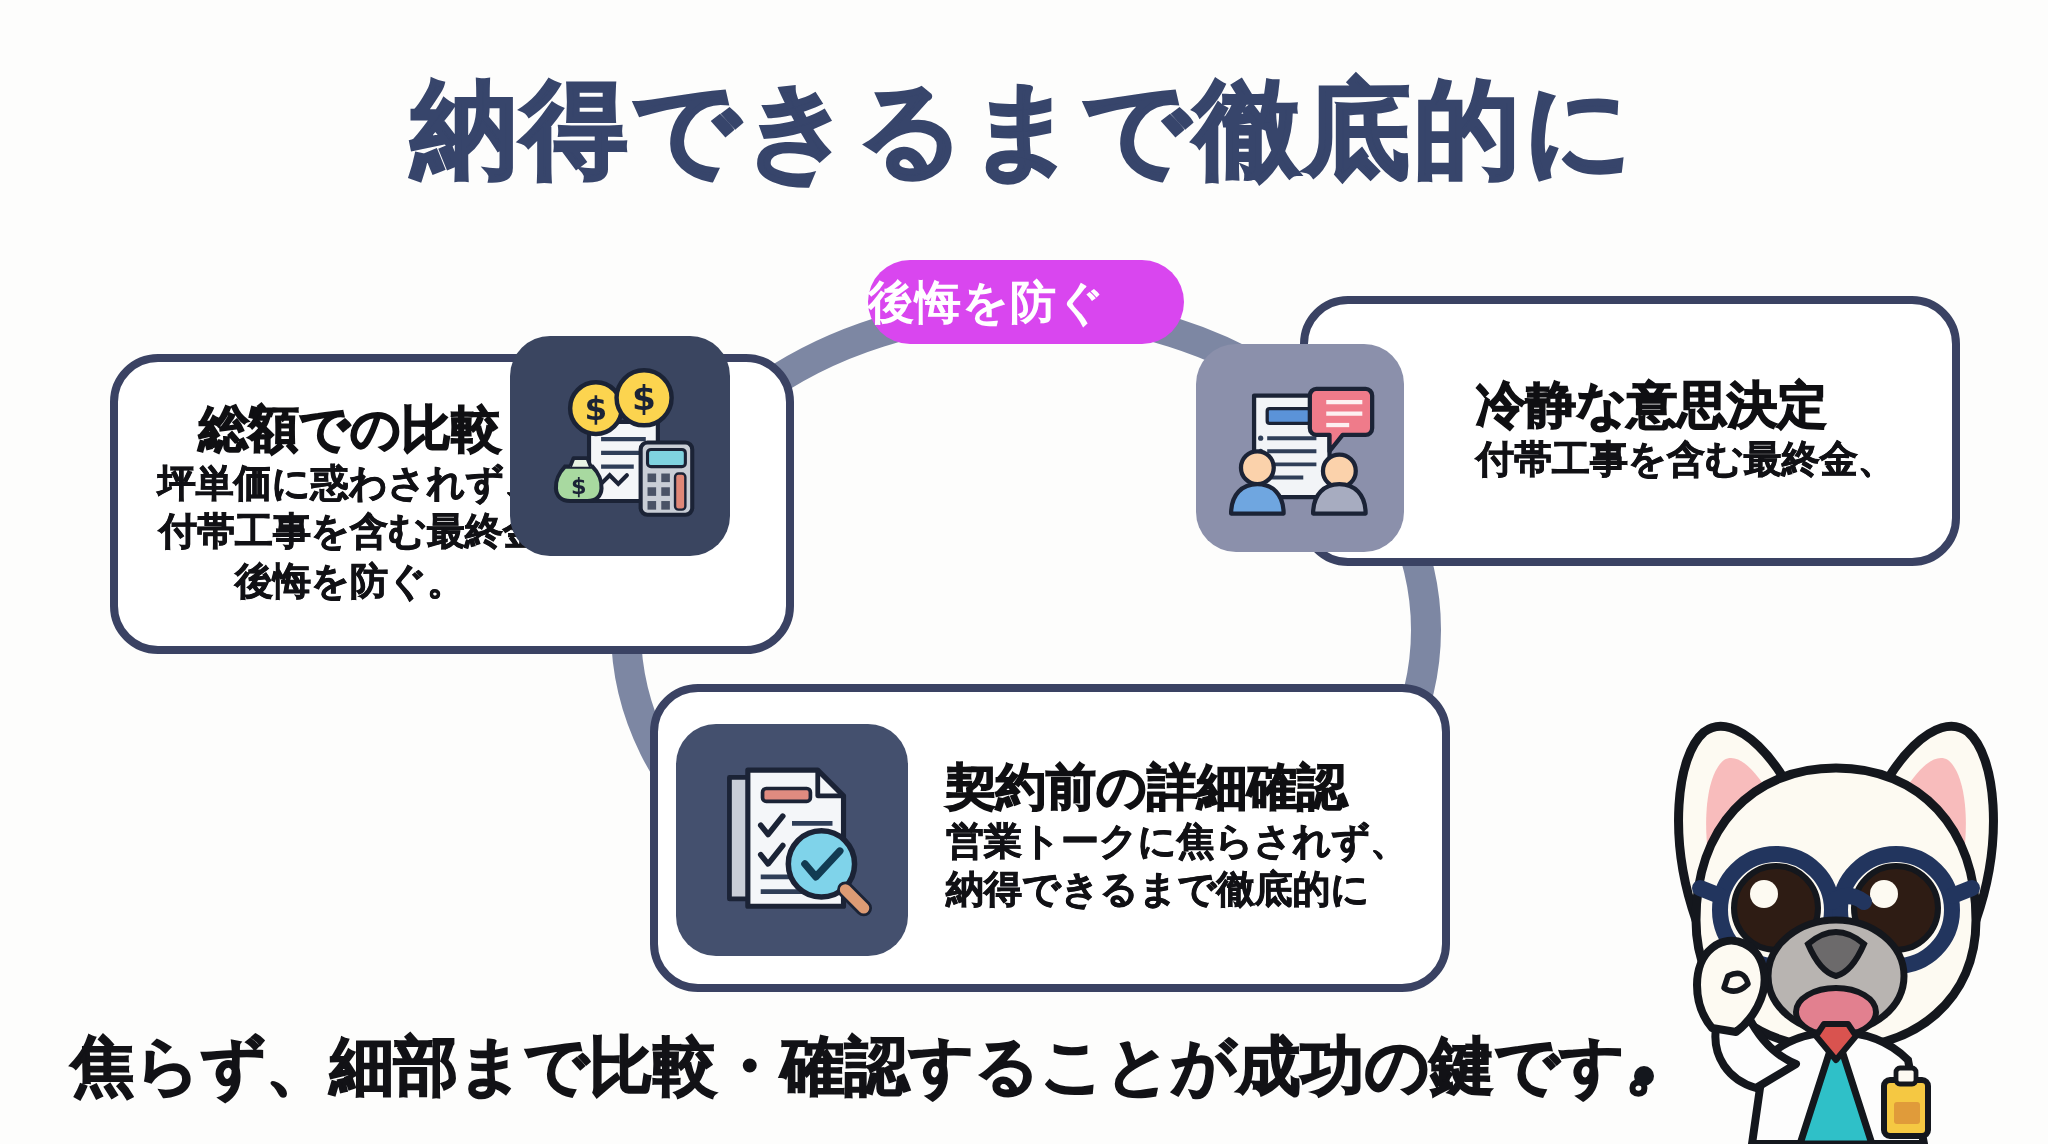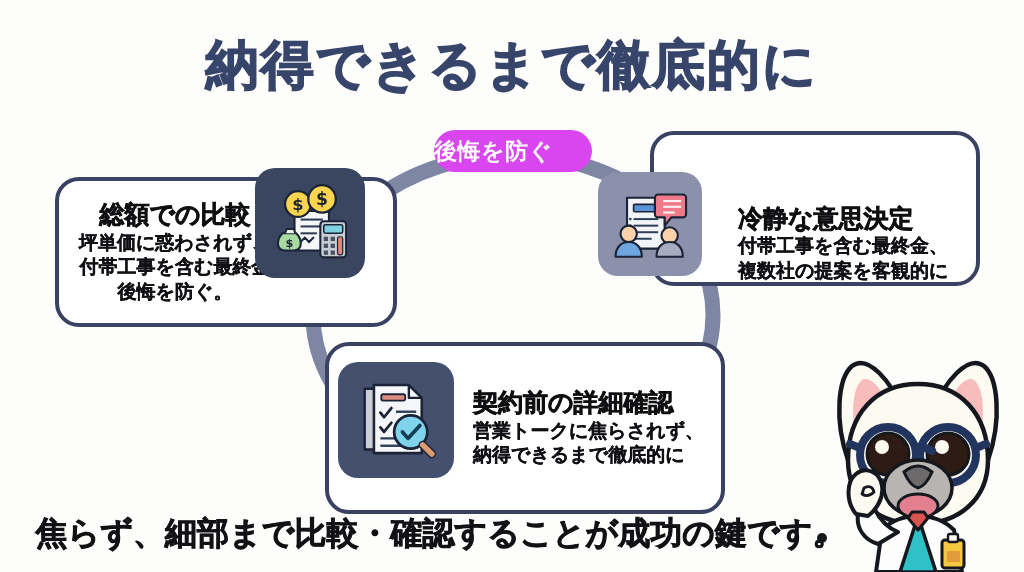--- a/index.html
+++ b/index.html
@@ -70,22 +70,22 @@
     position: absolute;
     background: #ffffff;
     border: 4px solid #3a4263;
     border-radius: 24px;
     box-sizing: border-box;
     z-index: 4;
     display: flex;
     align-items: center;
   }
   #card-total    { left: 55px;  top: 148px; width: 342px; height: 150px; margin-top: 29px; }
-  #card-calm     { left: 650px; top: 131px; width: 330px; height: 155px; align-items: flex-end; }
-  #card-contract { left: 325px; top: 342px; width: 400px; height: 172px; }
+  #card-calm     { left: 650px; top: 148px; width: 330px; height: 135px; }
+  #card-contract { left: 325px; top: 342px; width: 400px; height: 154px; }
 
   .card-text {
     display: flex;
     flex-direction: column;
     justify-content: center;
   }
   .card-title {
     font-size: 25px;
     font-weight: 700;
     color: #0f0f12;
@@ -200,21 +200,20 @@
       <rect x="82" y="66" width="6" height="21" rx="2" fill="#e08878" stroke="#1b2336" stroke-width="1.4"></rect>
     </svg>
   </div>
 
   <div class="card" id="card-calm">
     <div style="width:78px;flex:0 0 auto;"></div>
     <div class="card-text">
       <div class="card-title">冷静な意思決定</div>
       <div class="card-body">
         <span>付帯工事を含む最終金、</span>
-        <span>複数社の提案を客観的に</span>
       </div>
     </div>
   </div>
 
   <div class="icon-tile" id="tile-meeting">
     <svg width="82" height="82" viewBox="0 0 100 100">
 
       <path d="M22 18 h46 v62 h-46 z" fill="#f2f4f7" stroke="#1b2336" stroke-width="2.6" stroke-linejoin="round"></path>
       <rect x="30" y="26" width="26" height="9" rx="1.5" fill="#5b93d8" stroke="#1b2336" stroke-width="2"></rect>
       <line x1="30" y1="44" x2="60" y2="44" stroke="#2f3e58" stroke-width="2.4"></line>

